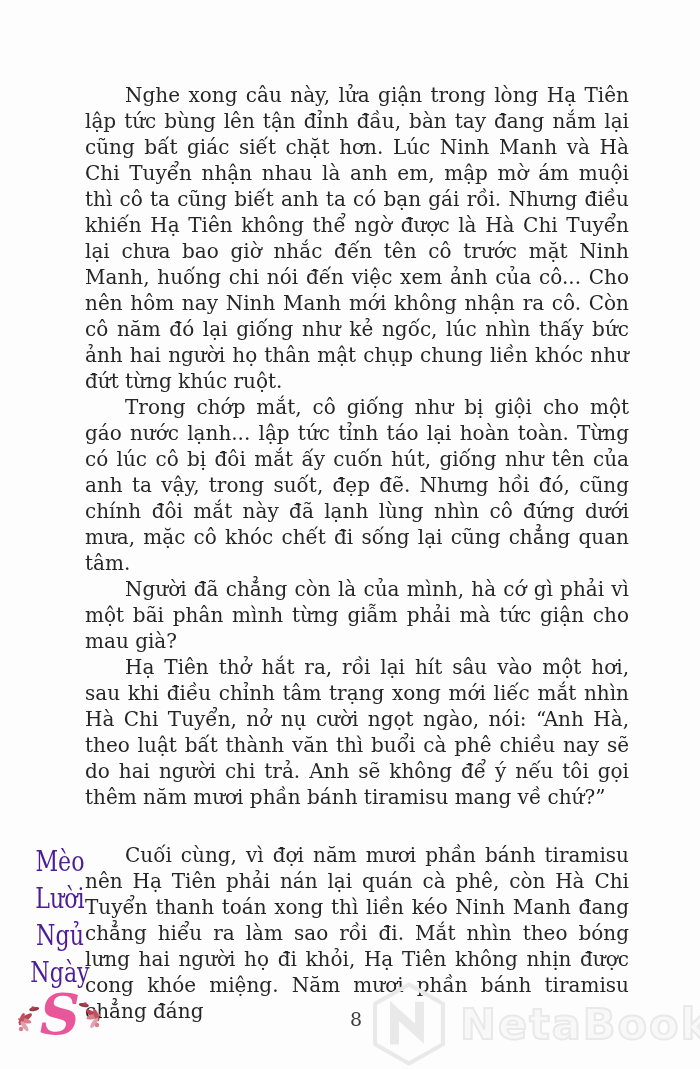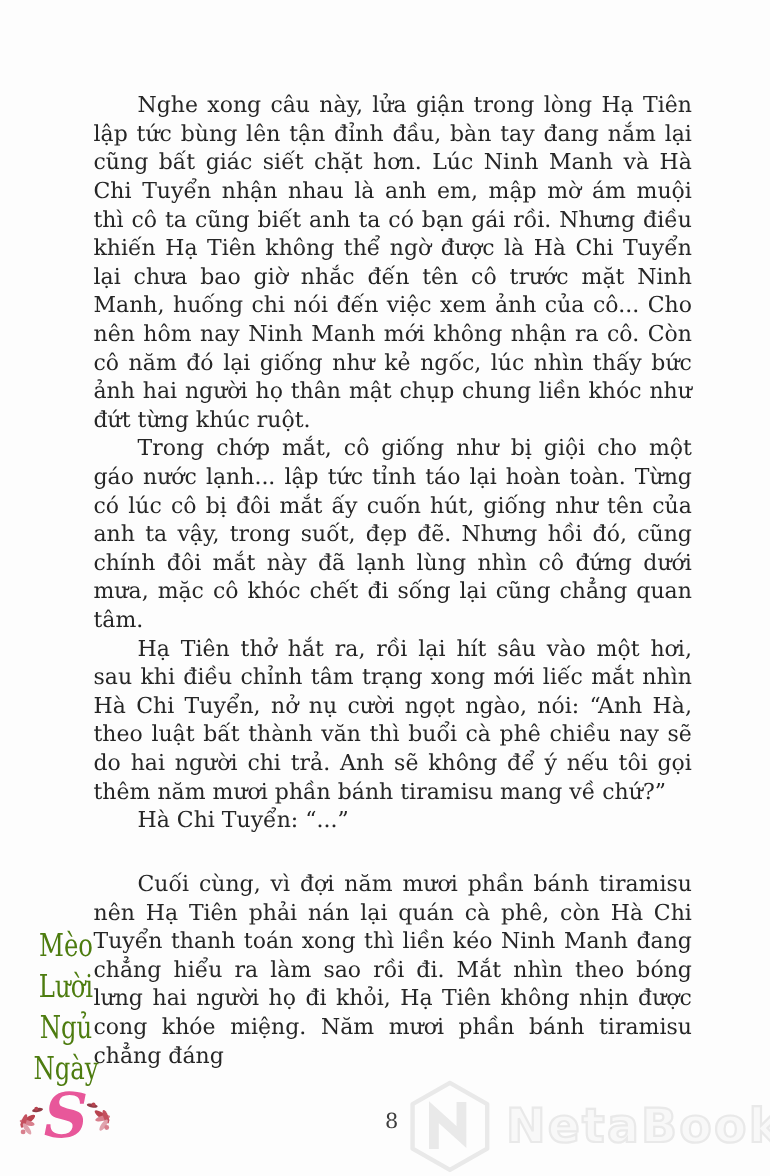--- a/index.html
+++ b/index.html
@@ -20,21 +20,21 @@
     text-align:justify;
   }
   .text-block p{margin:0;text-indent:40px;}
   .scene-break{height:32px;}
 
   
   .sidebar{
     position:absolute;
     left:12px;top:842px;width:96px;
     text-align:center;
-    color:#4d7c0f;
+    color:#4c1d95;
   }
   .sidebar .t-line{
     display:block;
     font-size:27px;line-height:37px;
     font-family:"DejaVu Serif", serif;
     transform:scale(0.82,1.06);
     transform-origin:50% 50%;
     white-space:nowrap;
   }
   .flourish{margin-top:-8px;}
@@ -64,22 +64,22 @@
   }
 </style>
 </head>
 <body>
 
 <div class="page">
 
   <main class="text-block">
     <p>Nghe xong câu này, lửa giận trong lòng Hạ Tiên lập tức bùng lên tận đỉnh đầu, bàn tay đang nắm lại cũng bất giác siết chặt hơn. Lúc Ninh Manh và Hà Chi Tuyển nhận nhau là anh em, mập mờ ám muội thì cô ta cũng biết anh ta có bạn gái rồi. Nhưng điều khiến Hạ Tiên không thể ngờ được là Hà Chi Tuyển lại chưa bao giờ nhắc đến tên cô trước mặt Ninh Manh, huống chi nói đến việc xem ảnh của cô... Cho nên hôm nay Ninh Manh mới không nhận ra cô. Còn cô năm đó lại giống như kẻ ngốc, lúc nhìn thấy bức ảnh hai người họ thân mật chụp chung liền khóc như đứt từng khúc ruột.</p>
     <p>Trong chớp mắt, cô giống như bị giội cho một gáo nước lạnh... lập tức tỉnh táo lại hoàn toàn. Từng có lúc cô bị đôi mắt ấy cuốn hút, giống như tên của anh ta vậy, trong suốt, đẹp đẽ. Nhưng hồi đó, cũng chính đôi mắt này đã lạnh lùng nhìn cô đứng dưới mưa, mặc cô khóc chết đi sống lại cũng chẳng quan tâm.</p>
+    <p>Người đã chẳng còn là của mình, hà cớ gì phải vì một bãi phân mình từng giẫm phải mà tức giận cho mau già?</p>
     <p>Hạ Tiên thở hắt ra, rồi lại hít sâu vào một hơi, sau khi điều chỉnh tâm trạng xong mới liếc mắt nhìn Hà Chi Tuyển, nở nụ cười ngọt ngào, nói: “Anh Hà, theo luật bất thành văn thì buổi cà phê chiều nay sẽ do hai người chi trả. Anh sẽ không để ý nếu tôi gọi thêm năm mươi phần bánh tiramisu mang về chứ?”</p>
-    <p>Hà Chi Tuyển: “...”</p>
     <div class="scene-break"></div>
     <p>Cuối cùng, vì đợi năm mươi phần bánh tiramisu nên Hạ Tiên phải nán lại quán cà phê, còn Hà Chi Tuyển thanh toán xong thì liền kéo Ninh Manh đang chẳng hiểu ra làm sao rồi đi. Mắt nhìn theo bóng lưng hai người họ đi khỏi, Hạ Tiên không nhịn được cong khóe miệng. Năm mươi phần bánh tiramisu chẳng đáng</p>
   </main>
 
   <aside class="sidebar">
     <span class="t-line">Mèo</span>
     <span class="t-line">Lười</span>
     <span class="t-line">Ngủ</span>
     <span class="t-line">Ngày</span>
     <div class="flourish">

